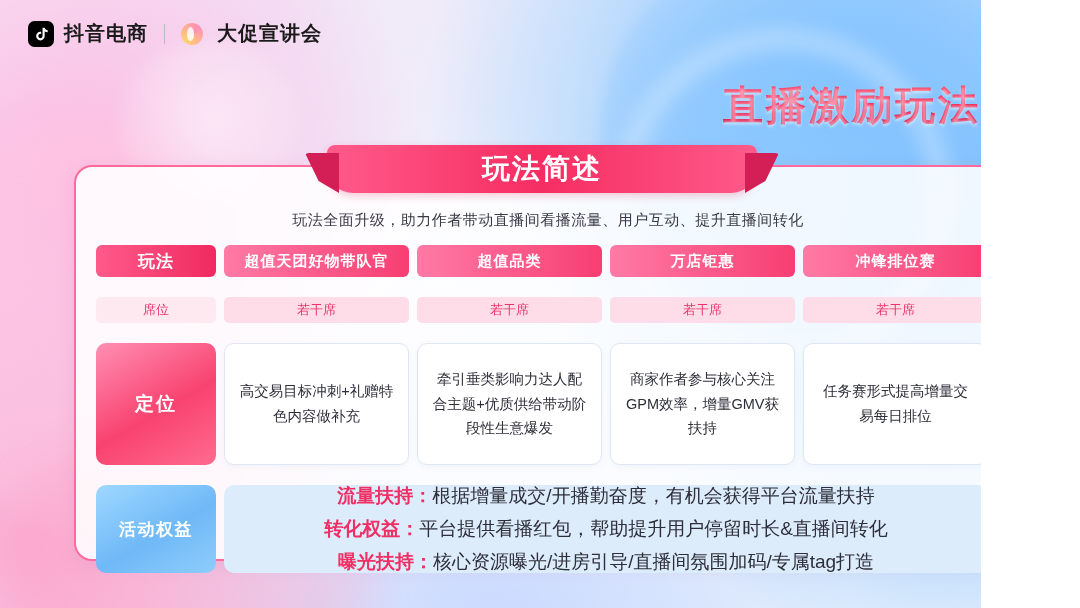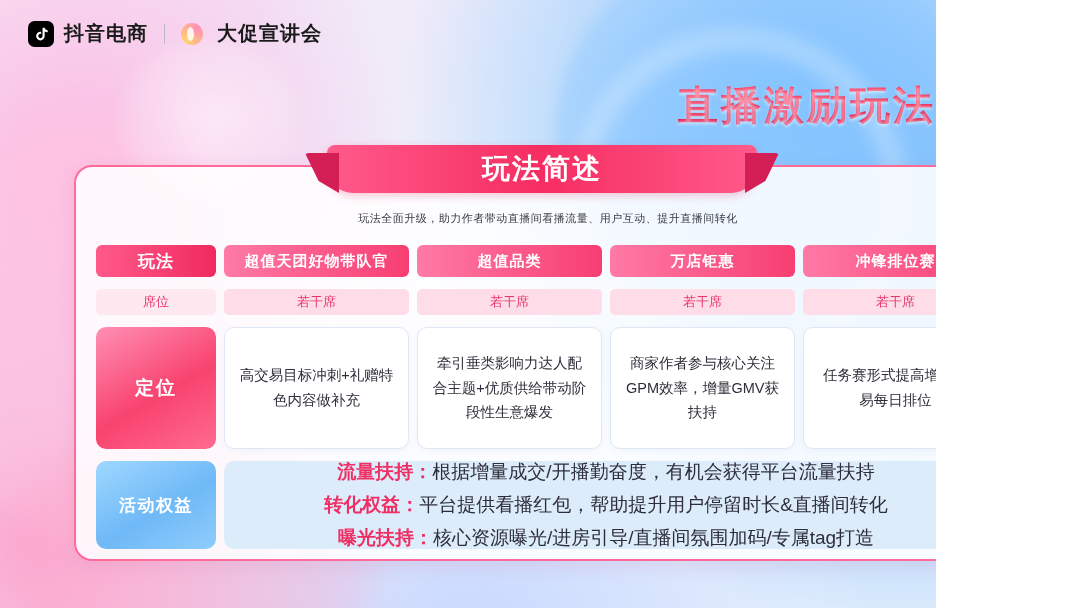--- a/index.html
+++ b/index.html
@@ -17,20 +17,21 @@
     width: 936px;
     height: 608px;
     overflow: hidden;
     background:
       radial-gradient(circle at 85% 18%, rgba(120,190,255,0.95) 0%, rgba(120,190,255,0.0) 42%),
       radial-gradient(circle at 96% 45%, rgba(90,170,255,0.85) 0%, rgba(90,170,255,0.0) 38%),
       radial-gradient(circle at 8% 30%, rgba(255,170,220,0.75) 0%, rgba(255,170,220,0.0) 35%),
       radial-gradient(circle at 4% 88%, rgba(255,140,190,0.65) 0%, rgba(255,140,190,0.0) 34%),
       radial-gradient(circle at 50% 105%, rgba(180,200,255,0.6) 0%, rgba(180,200,255,0.0) 45%),
       linear-gradient(120deg, #f6e9f6 0%, #f2e6f7 20%, #eef0fb 45%, #e8f1fd 65%, #e2eefc 100%);
+    padding-left: 45px;
   }
   
   .deco {
     position: absolute;
     pointer-events: none;
   }
   .deco-1 {
     left: -60px; top: 120px;
     width: 260px; height: 420px;
     background: linear-gradient(160deg, rgba(255,196,225,0.75), rgba(255,225,240,0.15));
@@ -180,34 +181,34 @@
     z-index: -1;
   }
   .ribbon-tail-l { left: -22px; clip-path: polygon(0 0, 100% 0, 100% 100%, 40% 70%); border-radius: 4px 0 0 4px;}
   .ribbon-tail-r { right: -22px; clip-path: polygon(0 0, 100% 0, 60% 70%, 0 100%); border-radius: 0 4px 4px 0;}
 
   .subtitle {
     position: absolute;
     top: 44px;
     left: 12px; right: 0;
     text-align: center;
-    font-size: 11px;
+    font-size: 15px;
     color: #3a3a46;
     letter-spacing: 0.5px;
   }
 
   
   .grid {
     position: absolute;
     left: 20px;
     top: 78px;
     right: 20px;
     display: flex;
     flex-direction: column;
-    gap: 12px;
+    gap: 20px;
     justify-content: center;
   }
   .row {
     display: flex;
     gap: 8px;
   }
   .cell-label {
     width: 120px;
     flex: 0 0 120px;
   }

